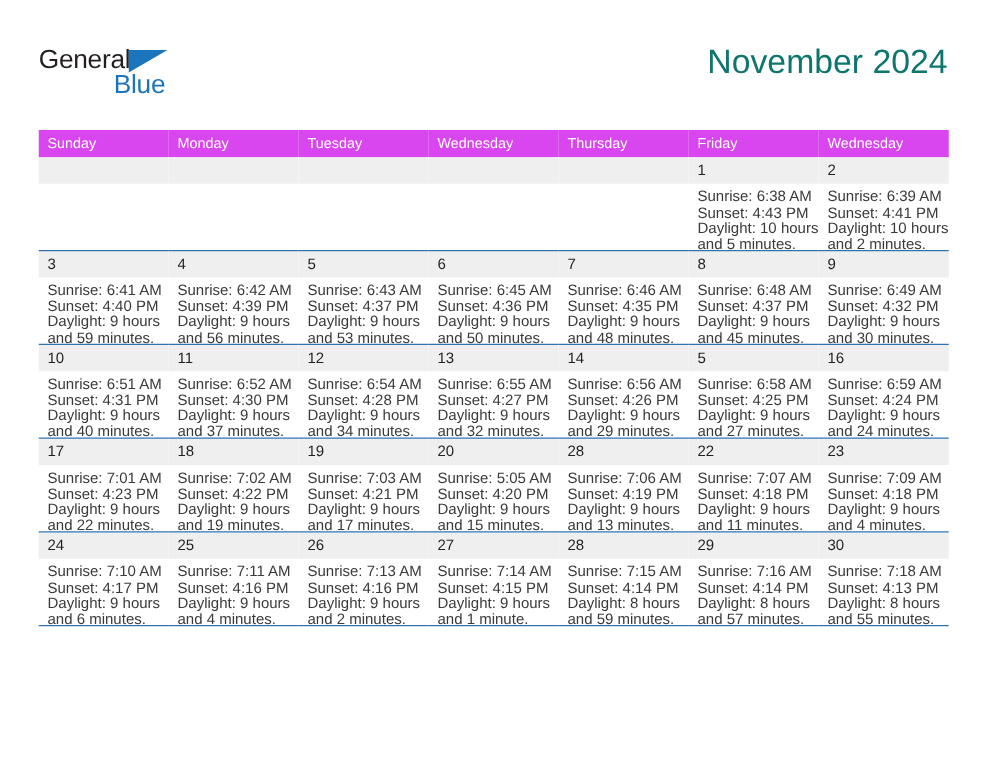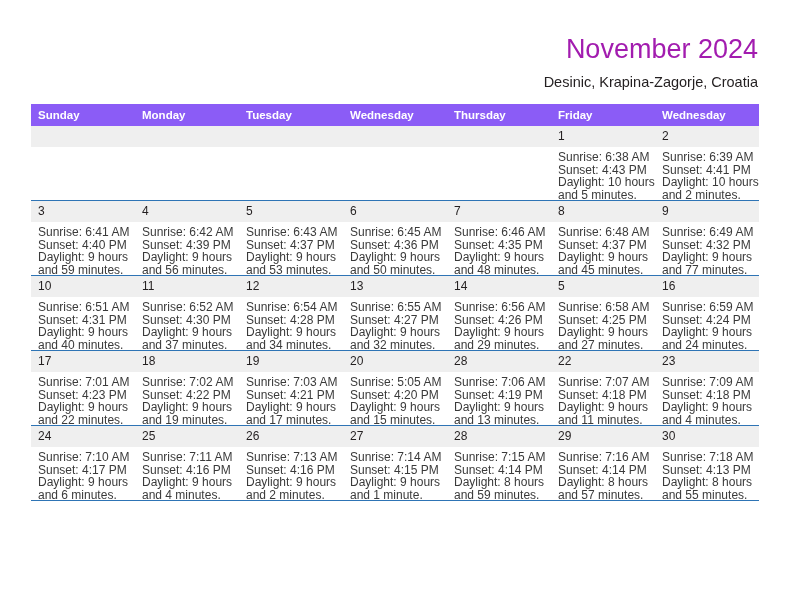--- a/index.html
+++ b/index.html
@@ -67,21 +67,21 @@
 
   .title-block {
     position: absolute;
     right: 34px;
     top: 32px;
     text-align: right;
   }
   .cal-title {
     font-size: 27px;
     font-weight: normal;
-    color: #a21caf;
+    color: #0f766e;
     line-height: 34px;
     white-space: nowrap;
   }
   .cal-subtitle {
     font-size: 14.5px;
     font-weight: normal;
     color: #231f20;
     line-height: 20px;
     margin-top: 6px;
     white-space: nowrap;
@@ -93,24 +93,24 @@
     left: 31px;
     top: 104px;
     width: 728px;
   }
   table.cal {
     width: 728px;
     border-collapse: collapse;
     table-layout: fixed;
   }
   table.cal th {
-    background: #8b5cf6;
+    background: #d946ef;
     color: #ffffff;
     font-size: 11.5px;
-    font-weight: bold;
+    font-weight: normal;
     text-align: left;
     padding: 5px 0 5px 7px;
     height: 12px;
     border: none;
   }
   table.cal td {
     vertical-align: top;
     padding: 0;
     border-top: 1.4px solid #2e74b5;
     background: #ffffff;
@@ -156,24 +156,28 @@
   }
   td.blank .dayinfo { visibility: hidden; }
 </style>
 </head>
 <body>
 
 <div class="page">
 
   <div class="top-bar">
 
+    <div class="brand">
+      <span class="brand-general">General</span>
+      <span class="brand-triangle"></span>
+      <span class="brand-blue">Blue</span>
+    </div>
 
     <div class="title-block">
       <div class="cal-title">November 2024</div>
-      <div class="cal-subtitle">Desinic, Krapina-Zagorje, Croatia</div>
     </div>
 
   </div>
 
   <div class="cal-wrap">
     <table class="cal">
       <thead>
         <tr>
           <th>Sunday</th>
           <th>Monday</th>
@@ -331,21 +335,21 @@
                 </div>
               </div>
             </td>
             <td>
               <div class="daycell">
                 <div class="daynum">9</div>
                 <div class="dayinfo">
                   <div>Sunrise: 6:49 AM</div>
                   <div>Sunset: 4:32 PM</div>
                   <div>Daylight: 9 hours</div>
-                  <div>and 77 minutes.</div>
+                  <div>and 30 minutes.</div>
                 </div>
               </div>
             </td>
           </tr>
           <tr class="week">
             <td>
               <div class="daycell">
                 <div class="daynum">10</div>
                 <div class="dayinfo">
                   <div>Sunrise: 6:51 AM</div>

